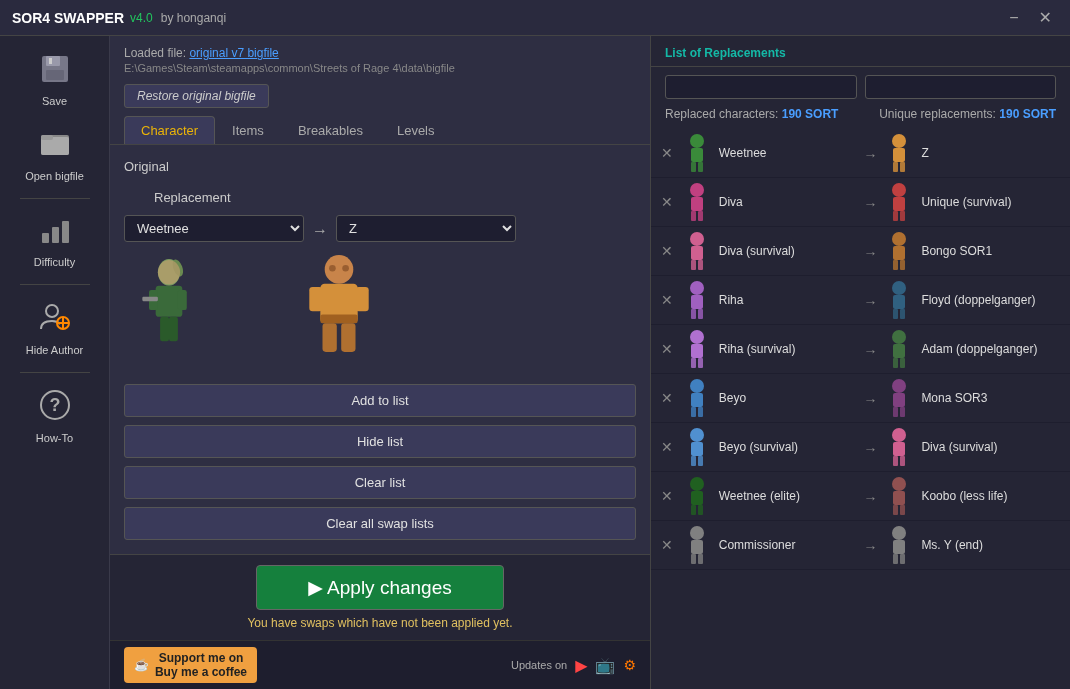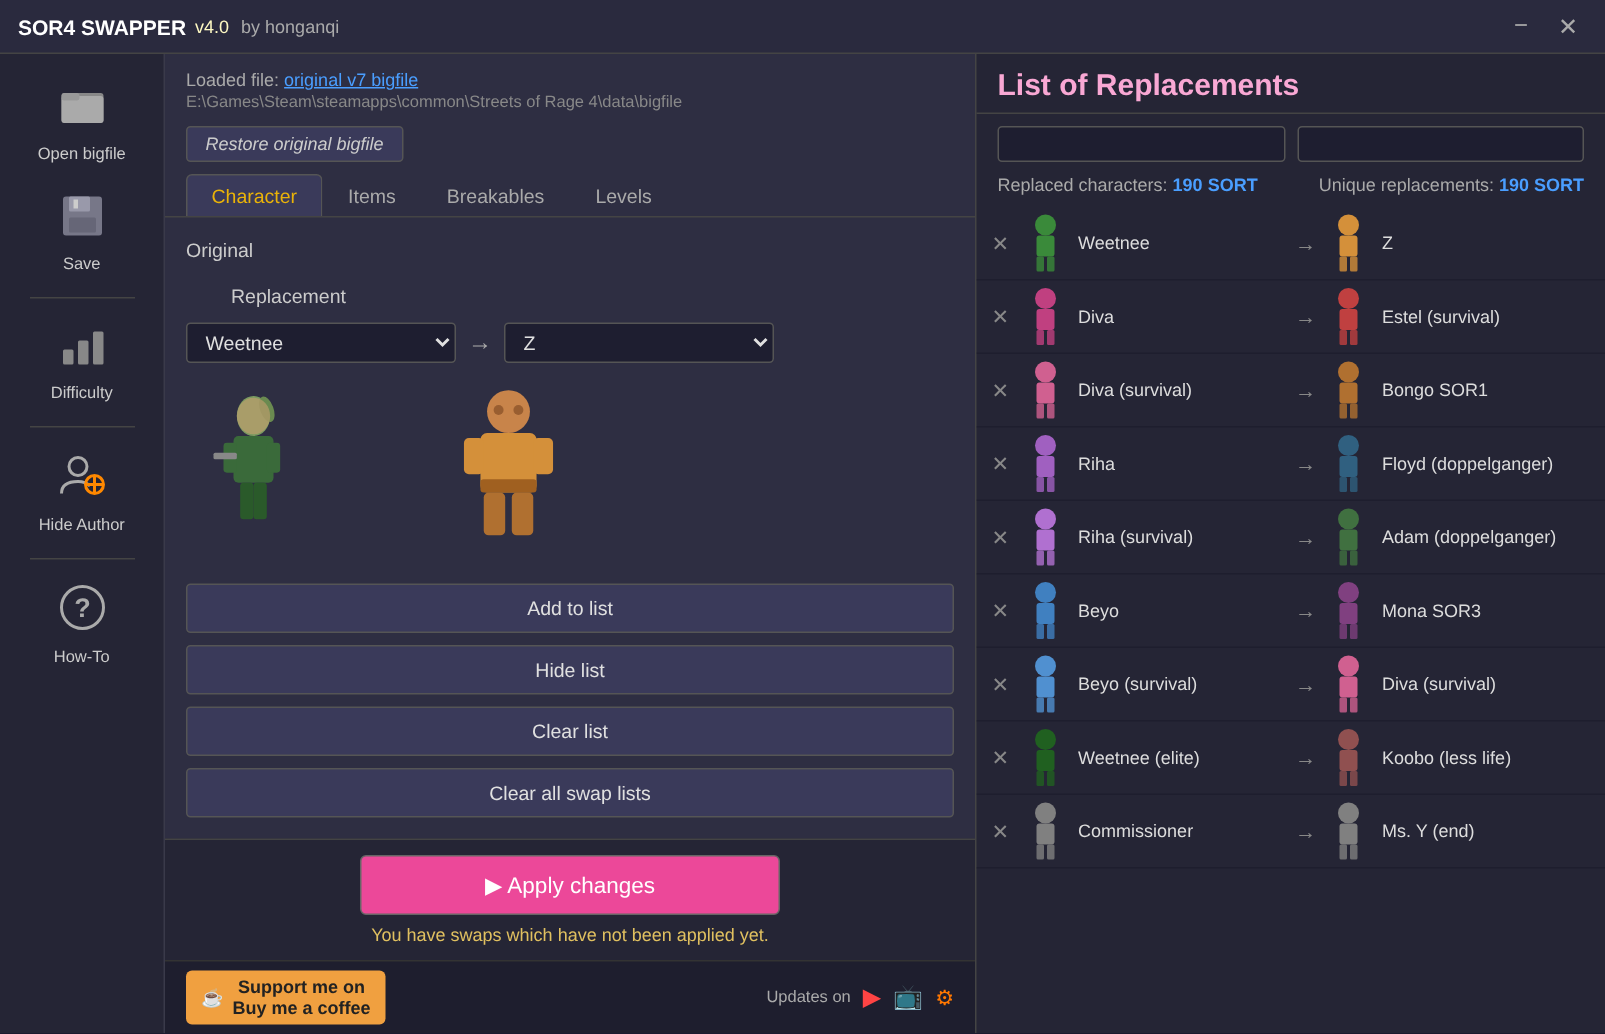--- a/index.html
+++ b/index.html
@@ -9,21 +9,21 @@
     .titlebar {
       background: #2a2a3e;
       height: 36px;
       display: flex;
       align-items: center;
       padding: 0 12px;
       flex-shrink: 0;
       border-bottom: 1px solid #444;
     }
     .titlebar-title { font-weight: bold; color: #fff; font-size: 14px; }
-    .titlebar-version { color: #fef9c3; font-size: 12px; margin-left: 6px; }
+    .titlebar-version { color: #22c55e; font-size: 12px; margin-left: 6px; }
     .titlebar-author { color: #aaa; font-size: 12px; margin-left: 8px; }
     .titlebar-controls { margin-left: auto; display: flex; gap: 8px; }
     .titlebar-btn { background: none; border: none; color: #aaa; cursor: pointer; font-size: 16px; padding: 2px 6px; }
 
     
     .main-layout { display: flex; flex: 1; overflow: hidden; }
 
     
     .sidebar {
       width: 110px;
@@ -160,26 +160,26 @@
     .apply-section {
       padding: 10px 14px;
       background: #252535;
       border-top: 1px solid #444;
       display: flex;
       flex-direction: column;
       align-items: center;
       gap: 6px;
     }
     .apply-btn {
-      width: 280px;
+      width: 248px;
       padding: 10px;
-      background: #ec4899;
+      background: #15803d;
       border: 1px solid #666;
       color: #fff;
-      font-size: 15px;
+      font-size: 19px;
       cursor: pointer;
       border-radius: 4px;
     }
     .apply-warning {
       font-size: 12px;
       color: #e0c060;
       text-align: center;
     }
     .bottom-bar {
       display: flex;
@@ -227,23 +227,23 @@
     .replacements-panel {
       width: 420px;
       background: #252535;
       border-left: 1px solid #444;
       display: flex;
       flex-direction: column;
       flex-shrink: 0;
     }
     .replacements-header {
       padding: 10px 14px 6px;
-      font-size: 20px;
+      font-size: 12px;
       font-weight: bold;
-      color: #f9a8d4;
+      color: #14b8a6;
       border-bottom: 1px solid #444;
     }
     .replacements-search-row {
       display: flex;
       gap: 8px;
       padding: 8px 14px;
     }
     .search-input {
       flex: 1;
       padding: 4px 8px;
@@ -321,40 +321,40 @@
   <span class="titlebar-author">by honganqi</span>
   <div class="titlebar-controls">
     <button class="titlebar-btn">−</button>
     <button class="titlebar-btn close">✕</button>
   </div>
 </div>
 
 <div class="main-layout">
 
   <div class="sidebar">
-    <div class="sidebar-item">
-      <span class="icon">
-        <svg width="32" height="32" viewBox="0 0 32 32">
-            <rect x="2" y="8" width="28" height="20" rx="2" fill="#888"></rect>
-            <rect x="2" y="10" width="28" height="18" rx="2" fill="#aaa"></rect>
-            <rect x="2" y="8" width="12" height="5" rx="2" fill="#999"></rect>
-          </svg>
-      </span>
-      <span class="label">Open bigfile</span>
-    </div>
     <div class="sidebar-item">
       <span class="icon">
         <svg width="30" height="30" viewBox="0 0 30 30">
             <rect x="2" y="2" width="26" height="26" rx="2" fill="#778"></rect>
             <rect x="6" y="2" width="14" height="10" rx="1" fill="#99a"></rect>
             <rect x="6" y="16" width="18" height="10" rx="1" fill="#667"></rect>
             <rect x="9" y="4" width="3" height="6" fill="#ccc"></rect>
           </svg>
       </span>
       <span class="label">Save</span>
+    </div>
+    <div class="sidebar-item">
+      <span class="icon">
+        <svg width="32" height="32" viewBox="0 0 32 32">
+            <rect x="2" y="8" width="28" height="20" rx="2" fill="#888"></rect>
+            <rect x="2" y="10" width="28" height="18" rx="2" fill="#aaa"></rect>
+            <rect x="2" y="8" width="12" height="5" rx="2" fill="#999"></rect>
+          </svg>
+      </span>
+      <span class="label">Open bigfile</span>
     </div>
     <hr class="sidebar-divider">
     <div class="sidebar-item">
       <span class="icon">
         <svg width="30" height="30" viewBox="0 0 30 30">
           <rect x="2" y="18" width="7" height="10" rx="1" fill="#888"></rect>
           <rect x="12" y="12" width="7" height="16" rx="1" fill="#888"></rect>
           <rect x="22" y="6" width="7" height="22" rx="1" fill="#888"></rect>
         </svg>
       </span>
@@ -545,21 +545,21 @@
     <span class="char-name">Diva</span>
     <span class="arrow-mini">→</span>
     <div class="char-sprite-mini">
             <svg viewBox="0 0 30 40" width="30" height="40">
     <ellipse cx="15" cy="8" rx="7" ry="7" fill="#c04040"></ellipse>
     <rect x="9" y="15" width="12" height="14" rx="2" fill="#c04040"></rect>
     <rect x="9" y="29" width="5" height="10" rx="1" fill="#c04040" opacity="0.8"></rect>
     <rect x="16" y="29" width="5" height="10" rx="1" fill="#c04040" opacity="0.8"></rect>
   </svg>
           </div>
-    <span class="char-name">Estel (survival)</span>
+    <span class="char-name">Unique (survival)</span>
   </div>
         <div class="replacement-row">
     <button class="remove-btn">✕</button>
     <div class="char-sprite-mini">
             <svg viewBox="0 0 30 40" width="30" height="40">
     <ellipse cx="15" cy="8" rx="7" ry="7" fill="#d06090"></ellipse>
     <rect x="9" y="15" width="12" height="14" rx="2" fill="#d06090"></rect>
     <rect x="9" y="29" width="5" height="10" rx="1" fill="#d06090" opacity="0.8"></rect>
     <rect x="16" y="29" width="5" height="10" rx="1" fill="#d06090" opacity="0.8"></rect>
   </svg>

